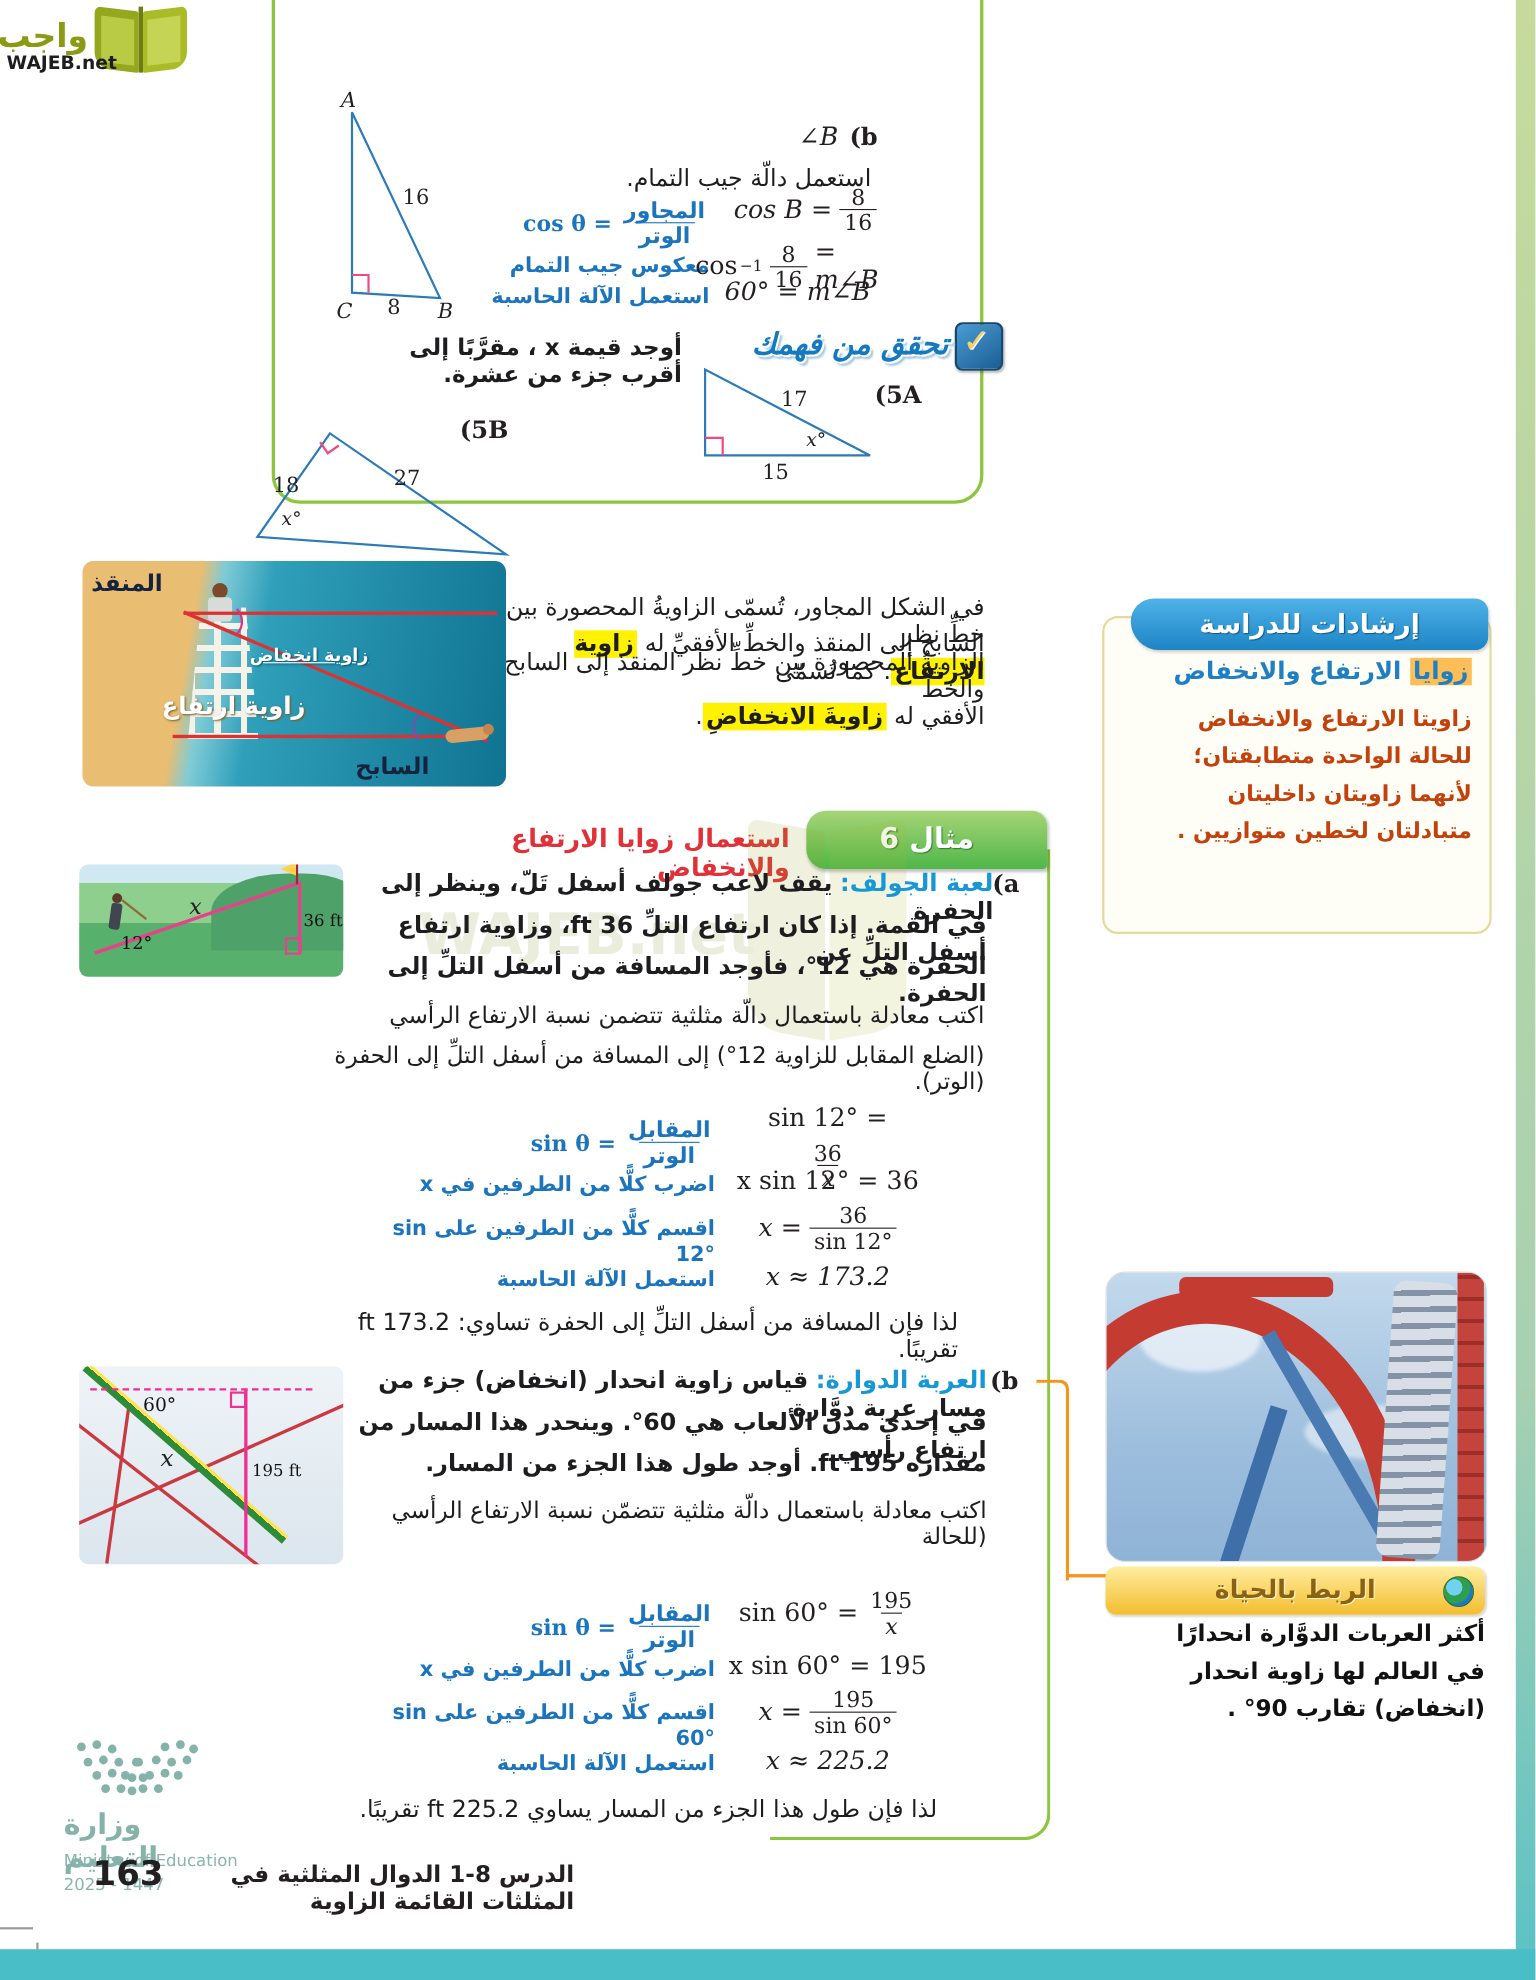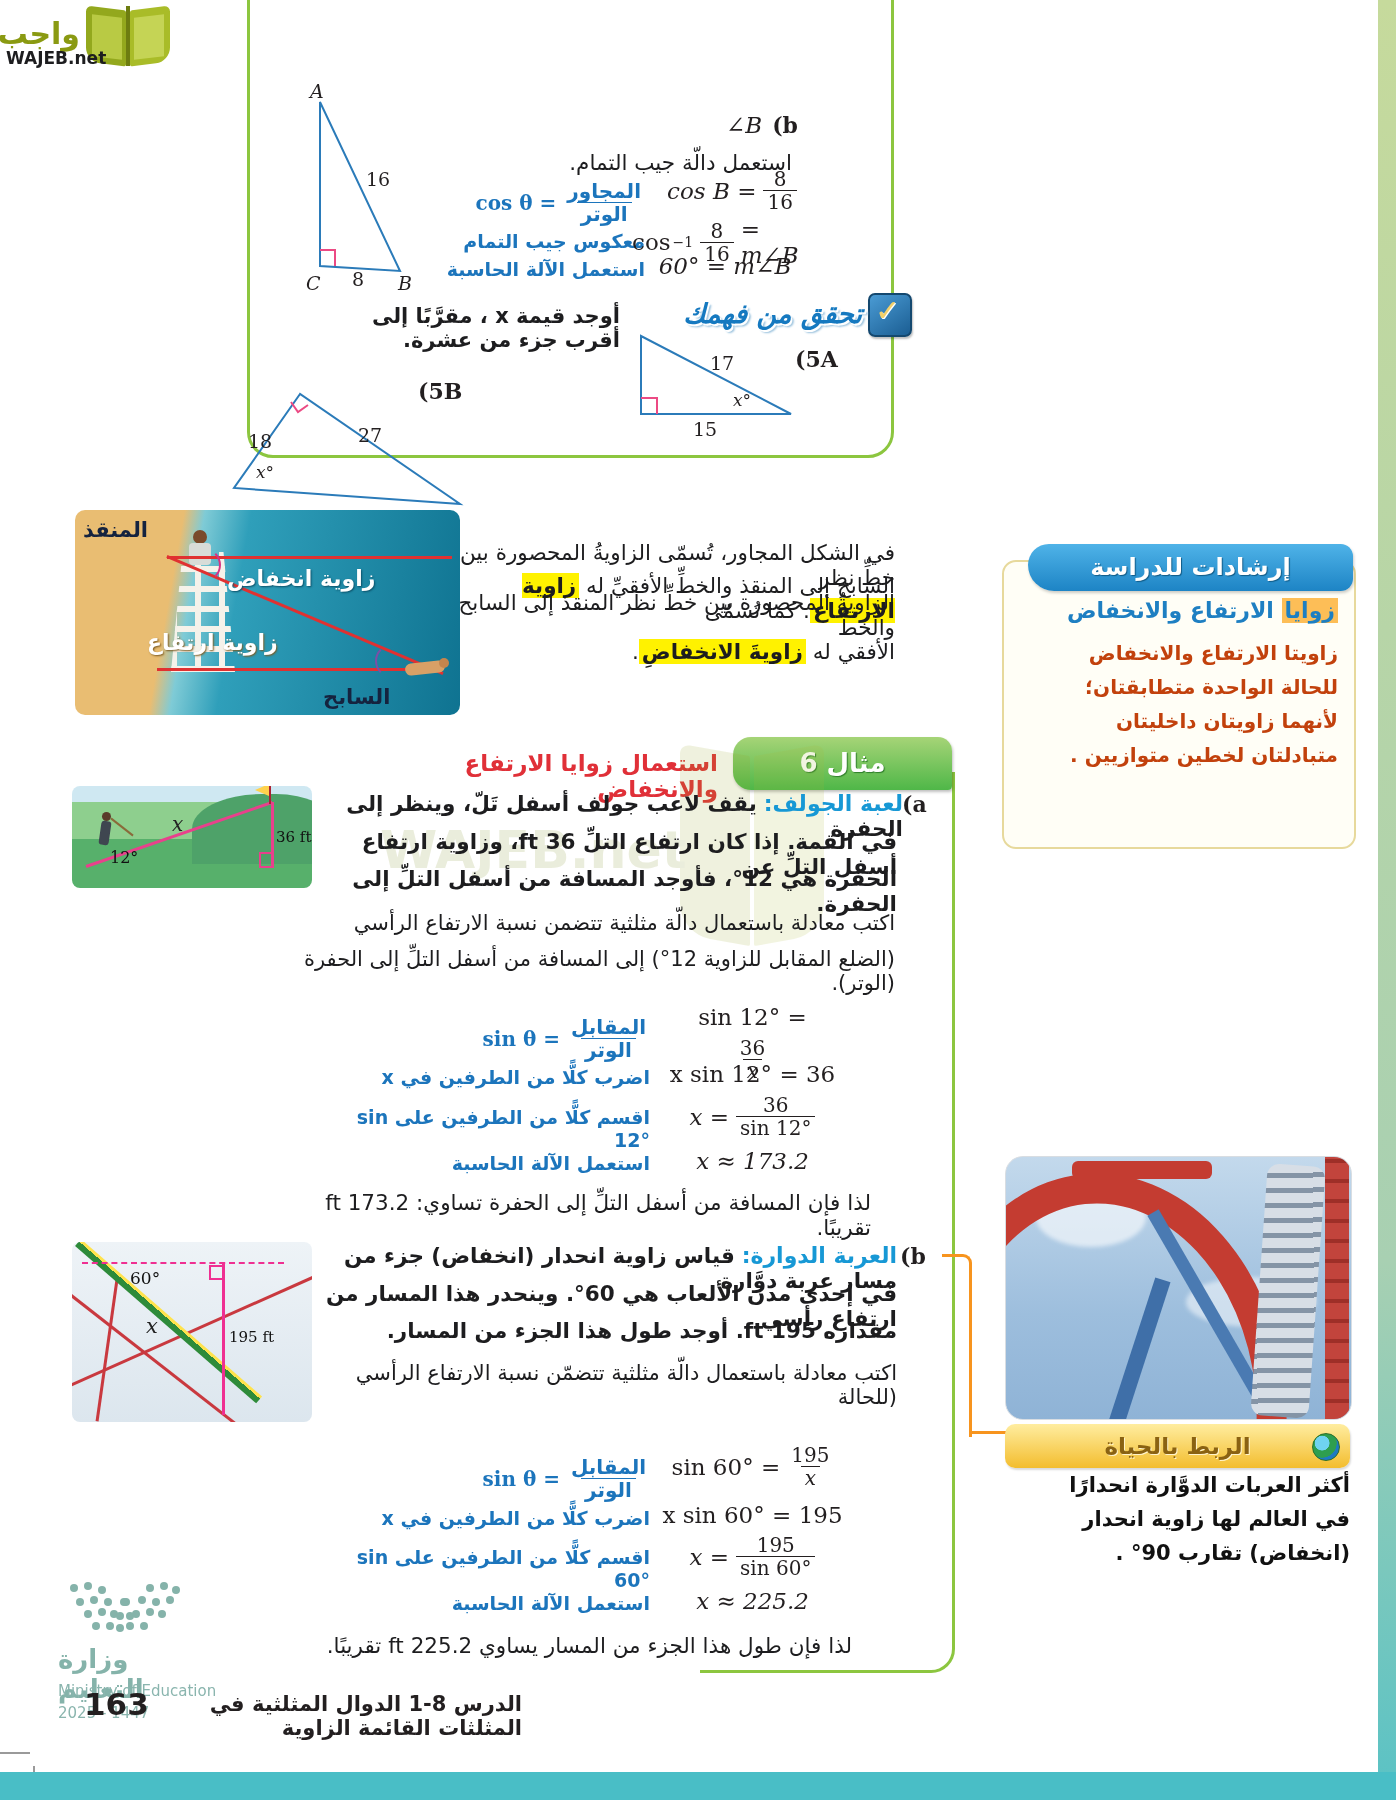--- a/index.html
+++ b/index.html
@@ -128,21 +128,21 @@
     <div class="abs" style="left:92px;top:46px;width:285px;height:2.5px;background:#e03131;"></div>
     <div class="abs" style="left:92px;top:45px;width:300px;height:2.5px;background:#e03131;transform:rotate(23deg);transform-origin:left center;"></div>
     <div class="abs" style="left:82px;top:158px;width:282px;height:2.5px;background:#e03131;"></div>
     <div class="abs" style="left:112px;top:38px;width:30px;height:30px;border:2.5px solid transparent;border-right-color:#d63384;border-radius:50%;"></div>
     <div class="abs" style="left:300px;top:134px;width:30px;height:30px;border:2.5px solid transparent;border-left-color:#7b4fa6;border-radius:50%;"></div>
 
     <div class="abs" style="left:330px;top:152px;width:40px;height:12px;background:#d9a066;border-radius:8px;transform:rotate(-6deg);"></div>
     <div class="abs" style="left:364px;top:148px;width:10px;height:10px;background:#c5854d;border-radius:50%;"></div>
 
     <div class="abs ar" style="left:8px;top:8px;font-size:21px;font-weight:bold;color:#15233f;">المنقذ</div>
-    <div class="abs ar" style="left:152px;top:56px;font-size:22px;font-weight:bold;color:#ffffff;text-shadow:1px 1px 2px #0b5068;">زاوية انخفاض</div>
+    <div class="abs ar" style="left:152px;top:76px;font-size:16px;font-weight:bold;color:#ffffff;text-shadow:1px 1px 2px #0b5068;text-decoration:underline;">زاوية انخفاض</div>
     <div class="abs ar" style="left:72px;top:120px;font-size:22px;font-weight:bold;color:#ffffff;text-shadow:1px 1px 2px #7c5a20;">زاوية ارتفاع</div>
     <div class="abs ar" style="left:248px;top:175px;font-size:21px;font-weight:bold;color:#15233f;">السابح</div>
   </div>
 
   <div class="abs ar rt" style="left:432px;top:540px;width:463px;font-size:21.5px;font-weight:500;">في الشكل المجاور، تُسمّى الزاويةُ المحصورة بين خطِّ نظر</div>
   <div class="abs ar rt" style="left:432px;top:573px;width:463px;font-size:21.5px;font-weight:500;">
     <span>السابح إلى المنقذ والخطِّ الأفقيِّ له </span><span class="hl">زاوية الارتفاع</span><span>. كما تُسمّى</span>
   </div>
   <div class="abs ar rt" style="left:432px;top:590px;width:463px;font-size:21.5px;font-weight:500;">الزاويةُ المحصورة بين خطِّ نظر المنقذ إلى السابح والخطِّ</div>
   <div class="abs ar rt" style="left:432px;top:639px;width:463px;font-size:21.5px;font-weight:500;">

